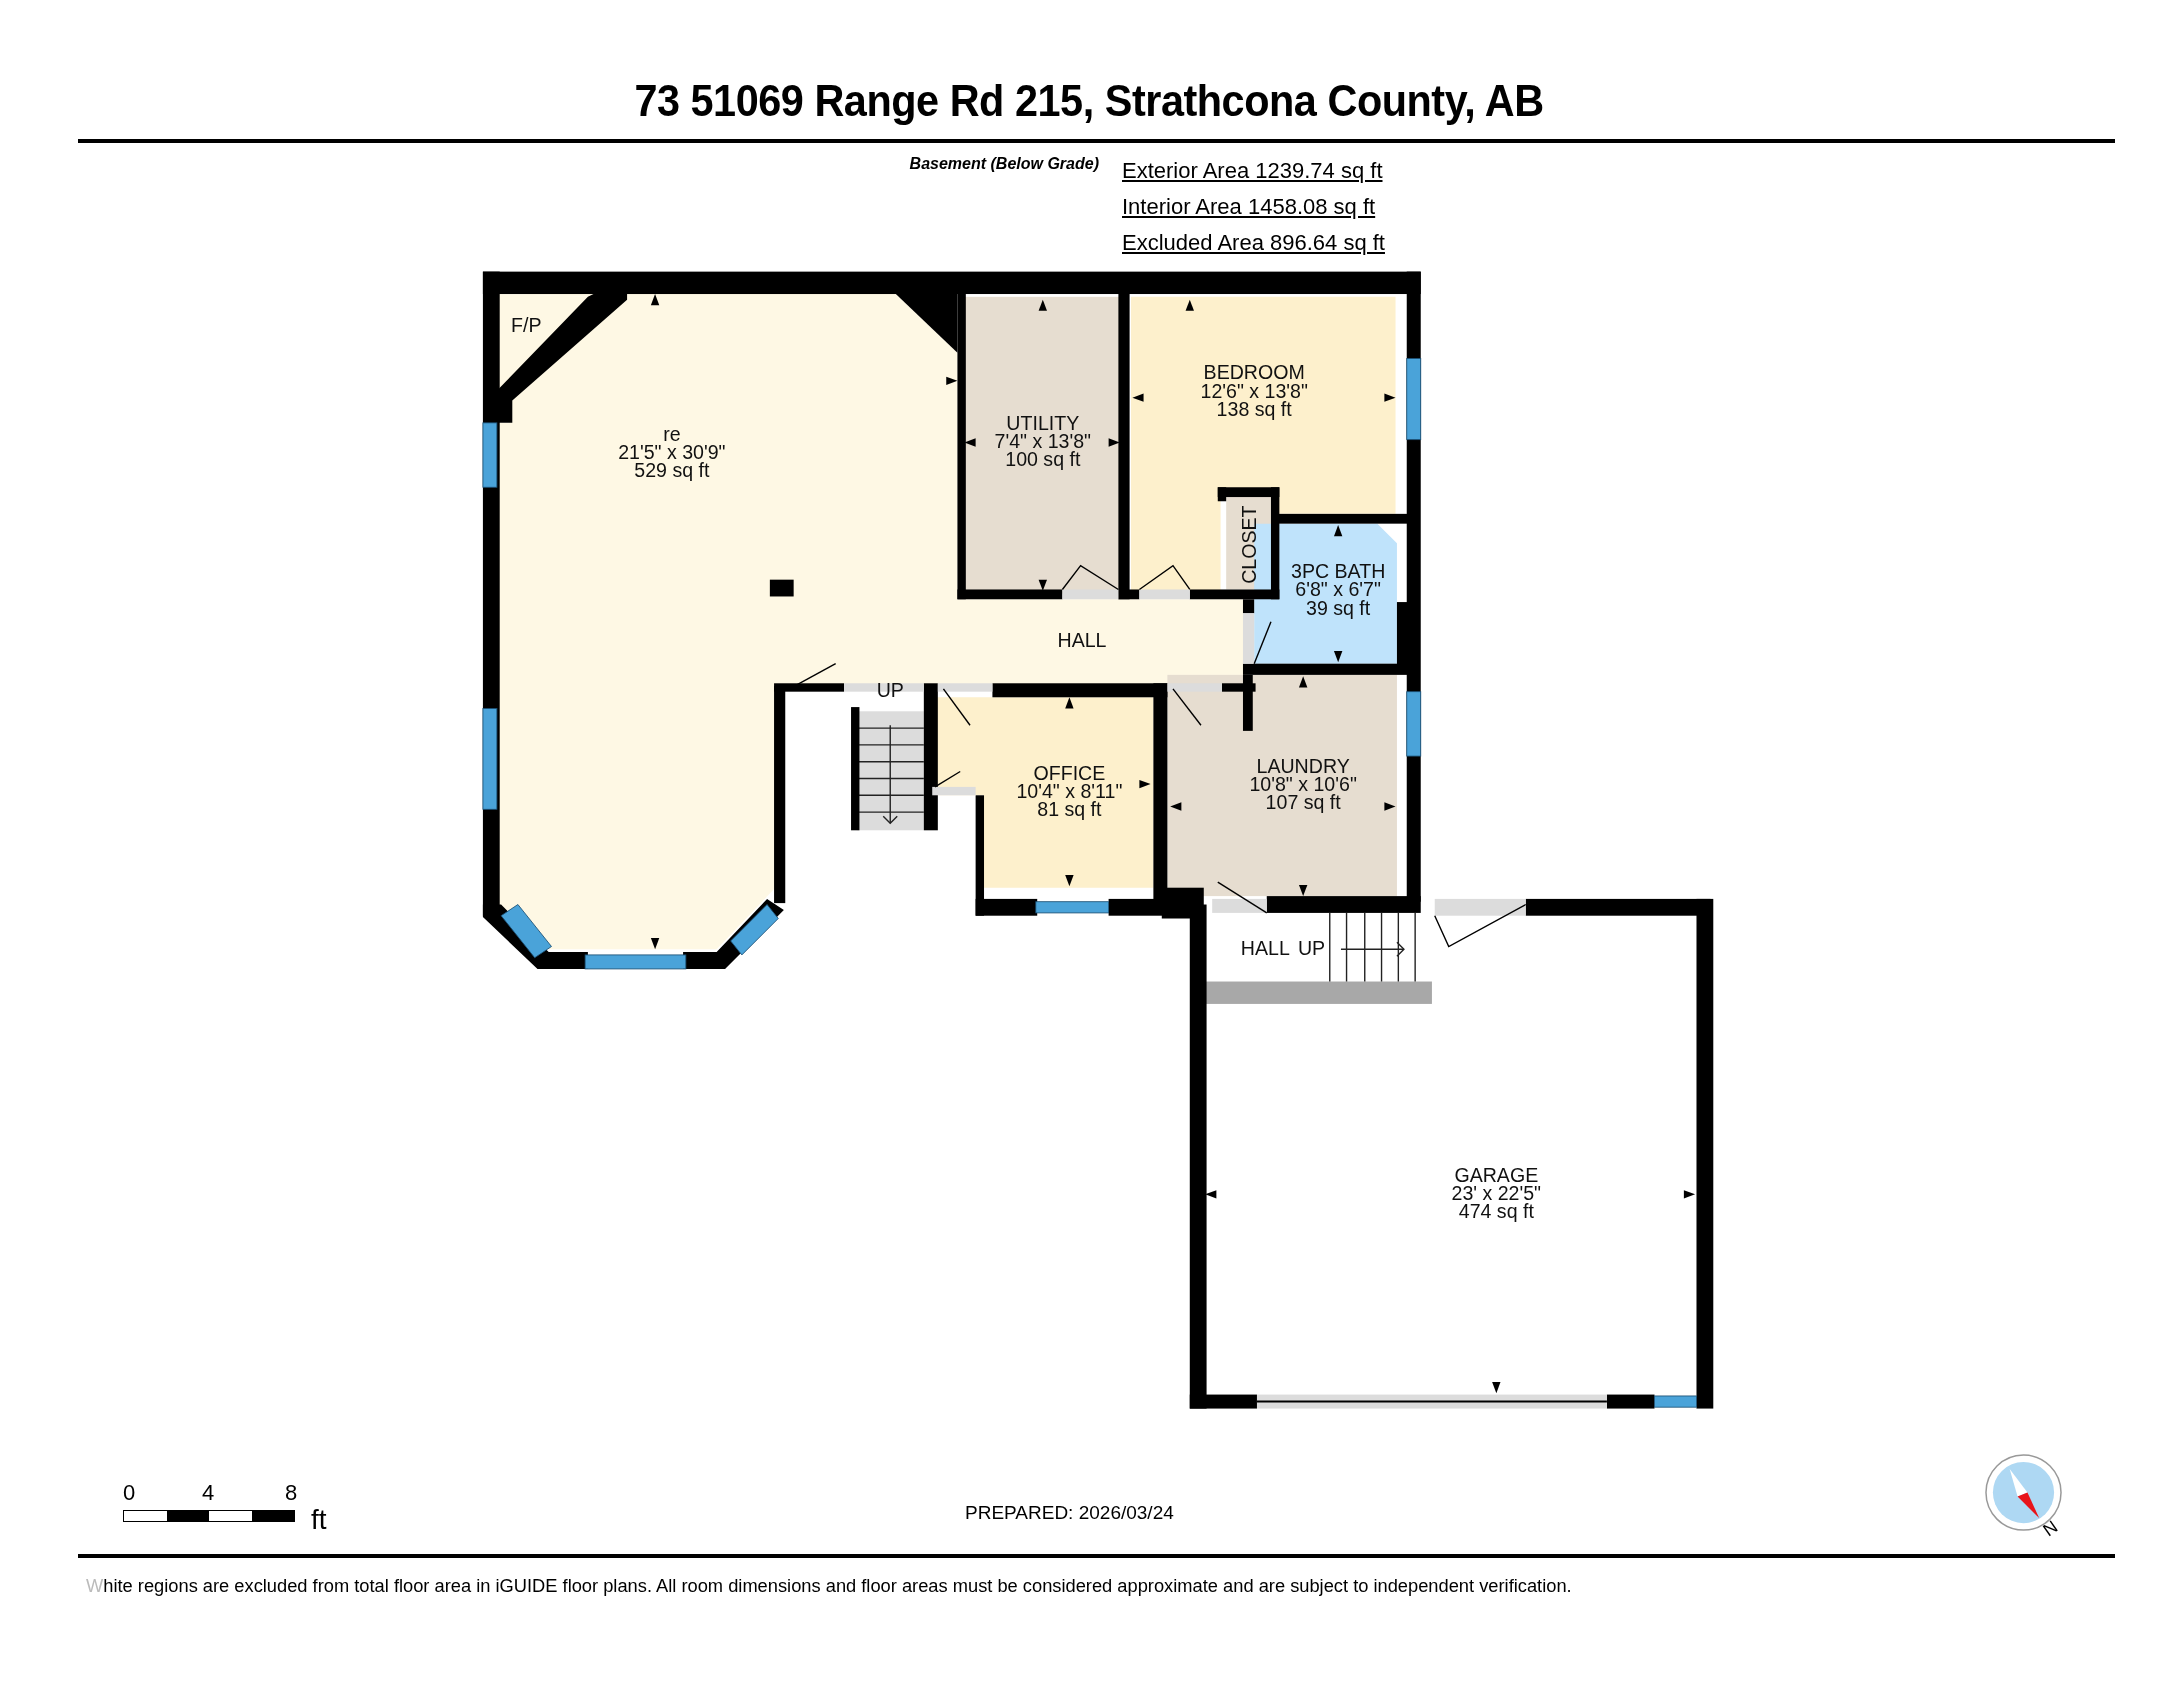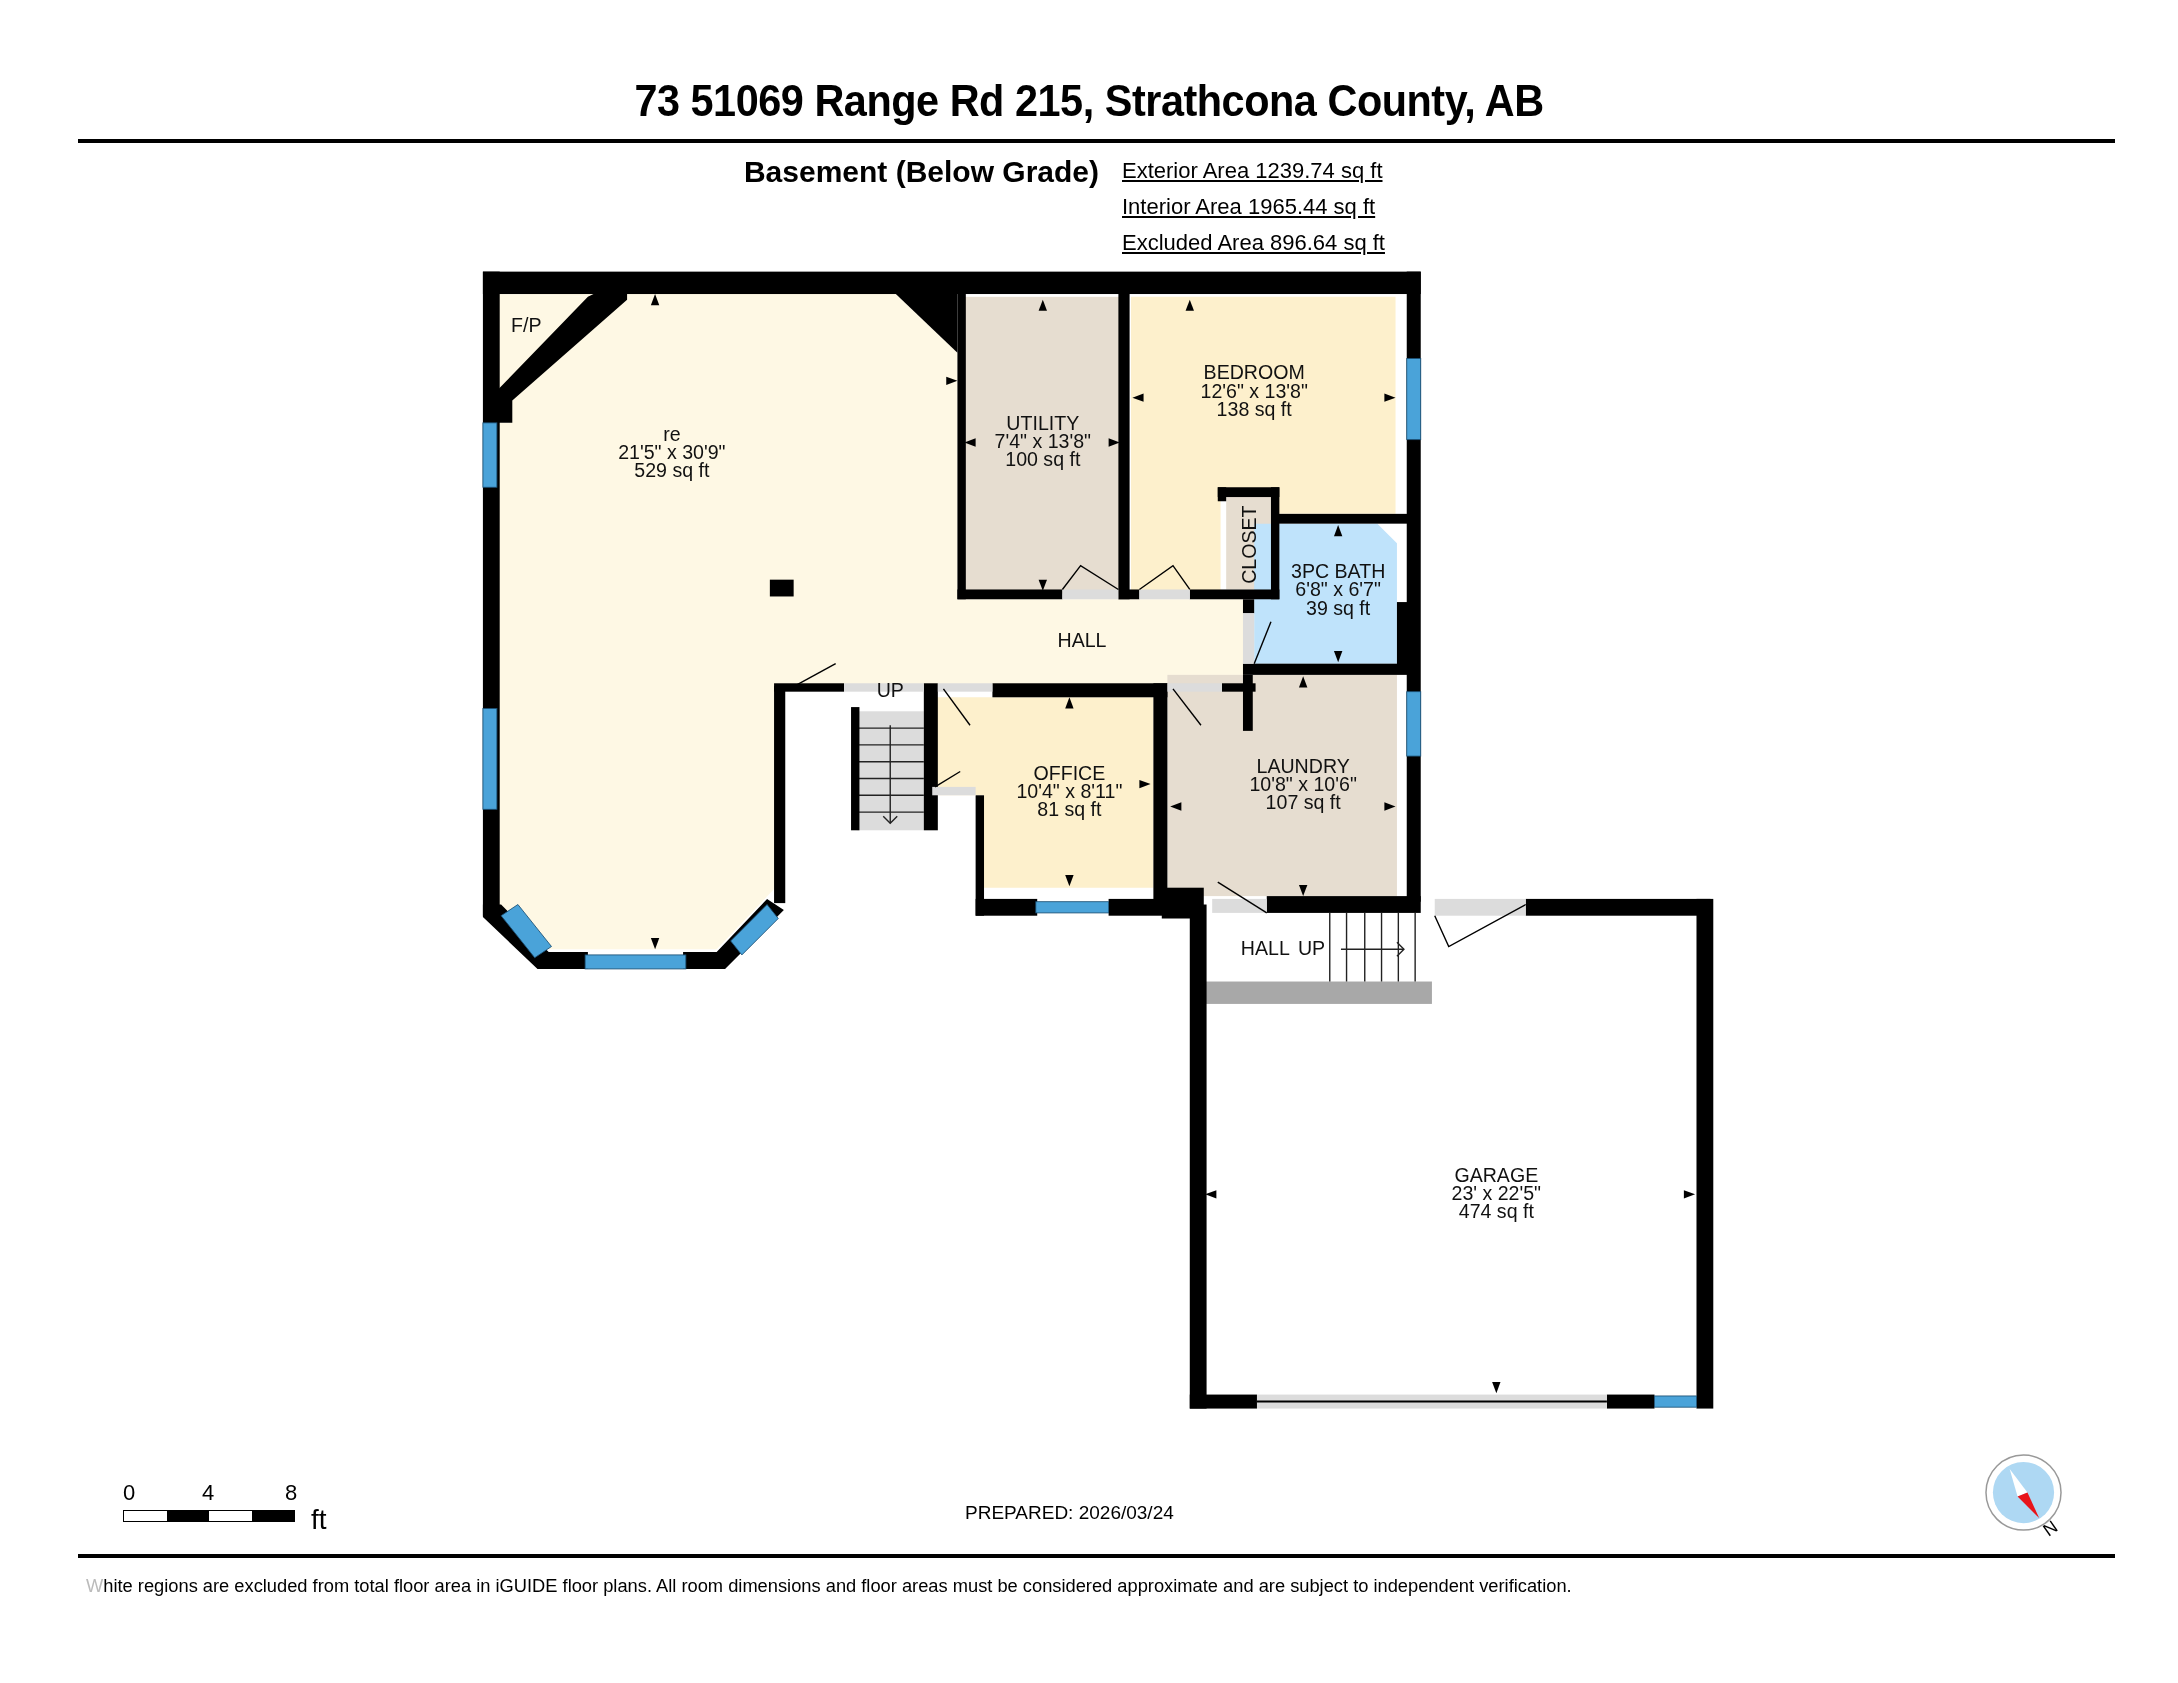--- a/index.html
+++ b/index.html
@@ -4,21 +4,21 @@
 <style>
   html, body { margin:0; padding:0; background:#ffffff; }
   body { width:2178px; height:1683px; position:relative; overflow:hidden;
          font-family:"Liberation Sans", sans-serif; color:#000; }
   .title { position:absolute; left:0; width:2178px; top:75px; text-align:center;
            font-weight:bold; font-size:45px; letter-spacing:-0.5px; transform:scaleX(0.92); }
   .rule { position:absolute; left:78px; width:2037px; height:4px; background:#000; }
   .rule.top { top:139px; }
   .rule.bottom { top:1554px; }
   .areas { position:absolute; top:153px; left:0; width:2178px; }
-  .area-label { position:absolute; right:1079px; top:2px; font-weight:bold; font-size:30px; white-space:nowrap; }
+  .area-label { position:absolute; right:1079px; top:2px; font-weight:bold; font-size:16px; white-space:nowrap;font-style:italic; }
   .area-list { position:absolute; left:1122px; top:0; font-size:22px; line-height:36px; white-space:nowrap;text-decoration:underline; }
   .plan { position:absolute; left:0; top:0; width:2178px; height:1683px; }
   .room-text { font-family:"Liberation Sans", sans-serif; font-size:14px; text-anchor:middle; fill:#111; }
   .scale { position:absolute; left:123px; top:1480px; }
   .scale .nums { position:relative; height:26px; font-size:22px; }
   .scale .nums span { position:absolute; top:0; }
   .scale .bar { display:flex; margin-top:4px; border:1px solid #000; width:170px; height:10px; }
   .scale .bar div { flex:1; }
   .scale .ft { position:absolute; left:188px; top:24px; font-size:28px; }
   .prepared { position:absolute; left:965px; top:1502px; font-size:19px; }
@@ -29,21 +29,21 @@
 </head>
 <body>
 
 <div class="title">73 51069 Range Rd 215, Strathcona County, AB</div>
 <div class="rule top"></div>
 
 <div class="areas">
   <div class="area-label">Basement (Below Grade)</div>
   <div class="area-list">
     <div>Exterior Area 1239.74 sq ft</div>
-    <div>Interior Area 1965.44 sq ft</div>
+    <div>Interior Area 1458.08 sq ft</div>
     <div>Excluded Area 896.64 sq ft</div>
   </div>
 </div>
 
 <svg class="plan" viewBox="0 0 1556 1202" preserveAspectRatio="none">
 
   <g>
 
     <polygon fill="#fef8e4" points="356,210 640,210 684,252 684,428 888,428 888,490 600,490 553,490 553,635 512,678 390,678 356,646 356,302 364,302 364,278 420,212"></polygon>
 

